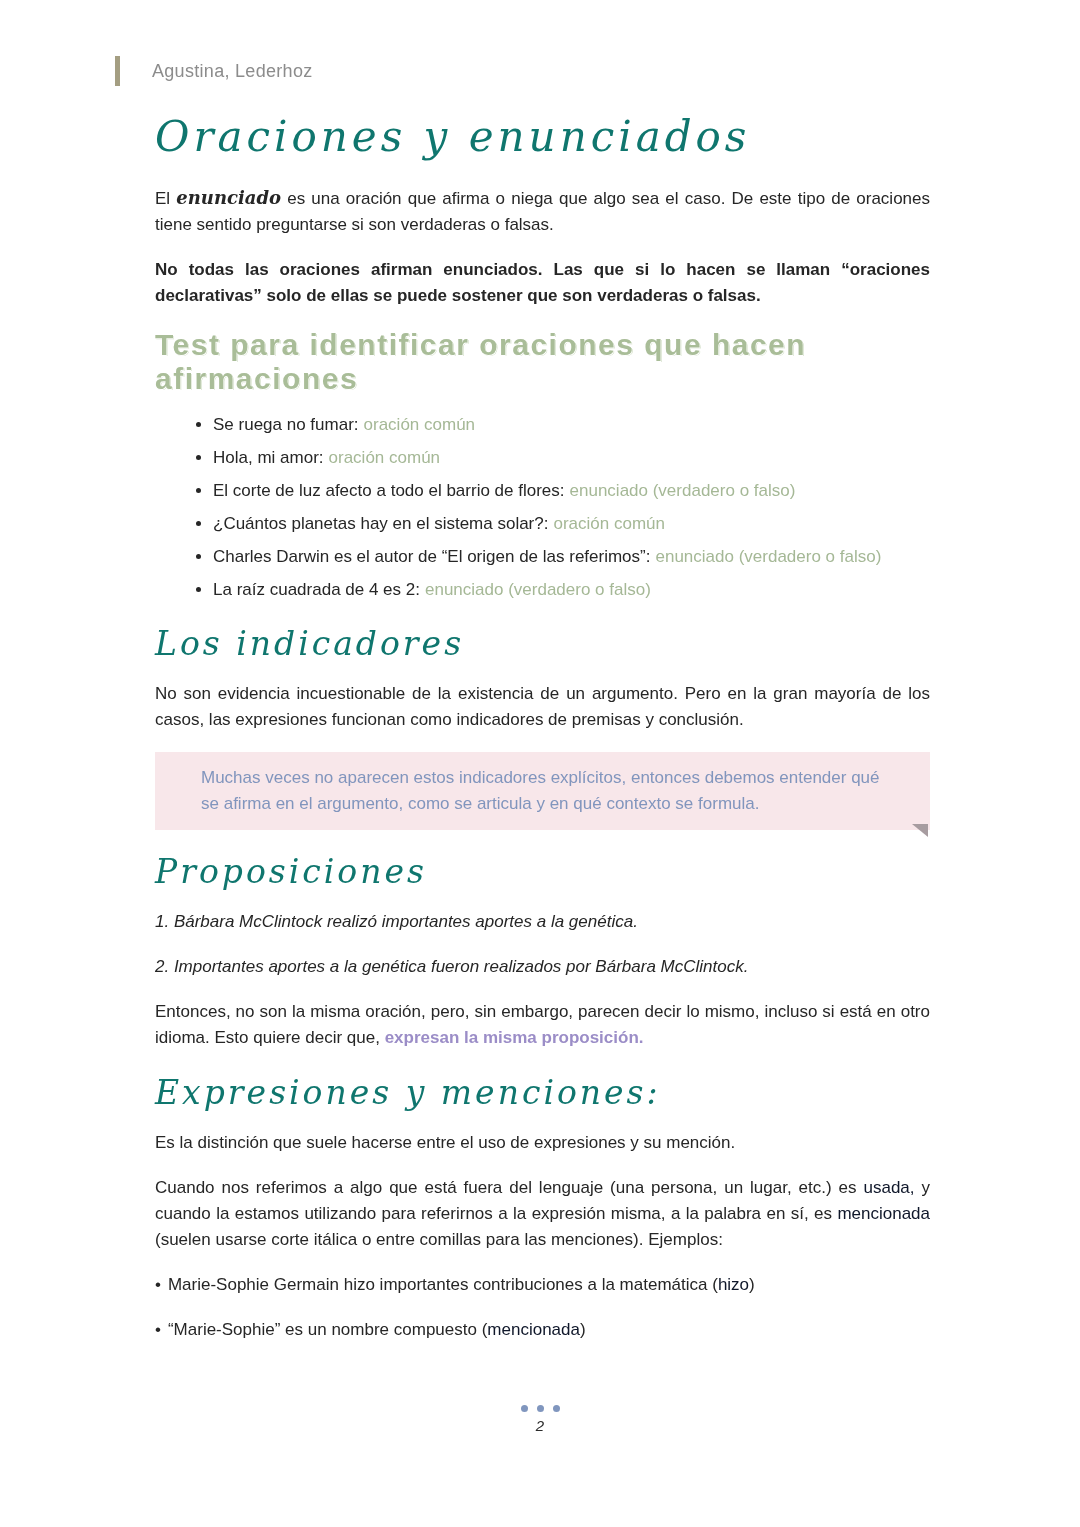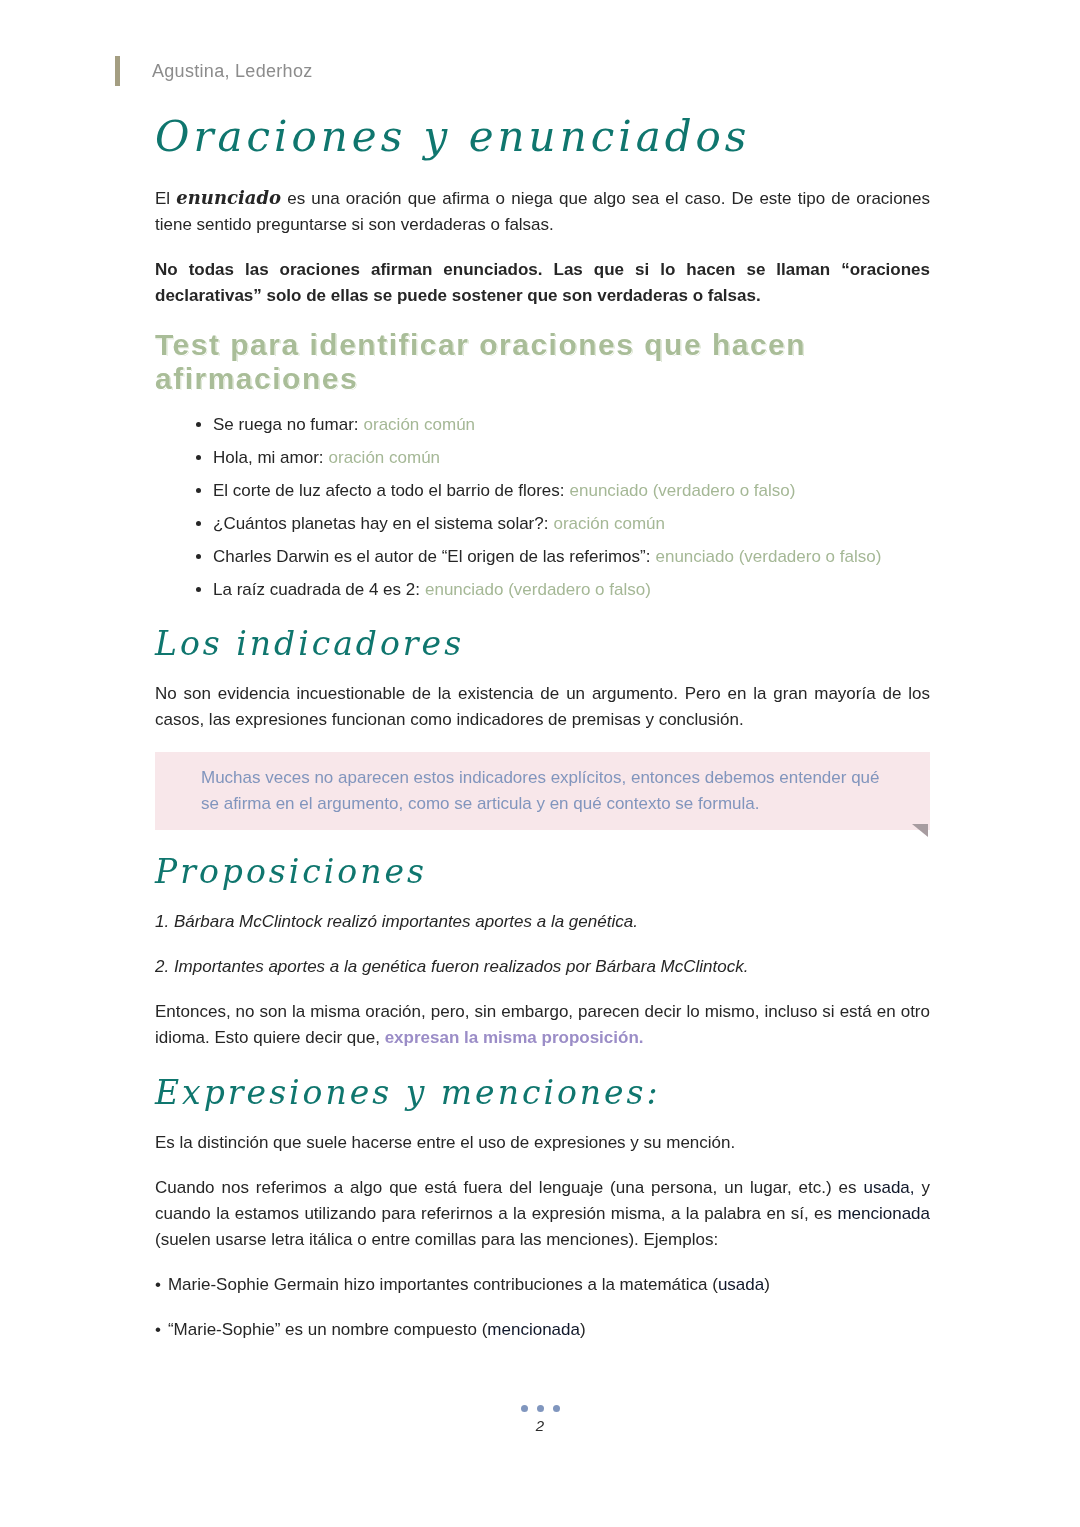--- a/index.html
+++ b/index.html
@@ -188,24 +188,24 @@
     <p class="example">1. Bárbara McClintock realizó importantes aportes a la genética.</p>
 
     <p class="example">2. Importantes aportes a la genética fueron realizados por Bárbara McClintock.</p>
 
     <p class="body"><span>Entonces, no son la misma oración, pero, sin embargo, parecen decir lo mismo, incluso si está en otro idioma. Esto quiere decir que, </span><span class="purple">expresan la misma proposición.</span></p>
 
     <h3 class="script sub-script">Expresiones y menciones:</h3>
 
     <p class="body">Es la distinción que suele hacerse entre el uso de expresiones y su mención.</p>
 
-    <p class="body"><span>Cuando nos referimos a algo que está fuera del lenguaje (una persona, un lugar, etc.) es </span><span class="blue">usada,</span><span> y cuando la estamos utilizando para referirnos a la expresión misma, a la palabra en sí, es </span><span class="blue">mencionada</span><span> (suelen usarse letra itálica o entre comillas para las menciones).  Ejemplos:</span></p>
+    <p class="body"><span>Cuando nos referimos a algo que está fuera del lenguaje (una persona, un lugar, etc.) es </span><span class="blue">usada,</span><span> y cuando la estamos utilizando para referirnos a la expresión misma, a la palabra en sí, es </span><span class="blue">mencionada</span><span> (suelen usarse corte itálica o entre comillas para las menciones).  Ejemplos:</span></p>
 
     <ul class="mention-list">
-      <li><span>Marie-Sophie Germain hizo importantes contribuciones a la matemática (</span><span class="blue">usada</span><span>)</span></li>
+      <li><span>Marie-Sophie Germain hizo importantes contribuciones a la matemática (</span><span class="blue">hizo</span><span>)</span></li>
       <li><span>“Marie-Sophie” es un nombre compuesto (</span><span class="blue">mencionada</span><span>)</span></li>
     </ul>
 
   </div>
 
   <div class="page-footer">
     <div class="dots">
         <span></span>
         <span></span>
         <span></span>

